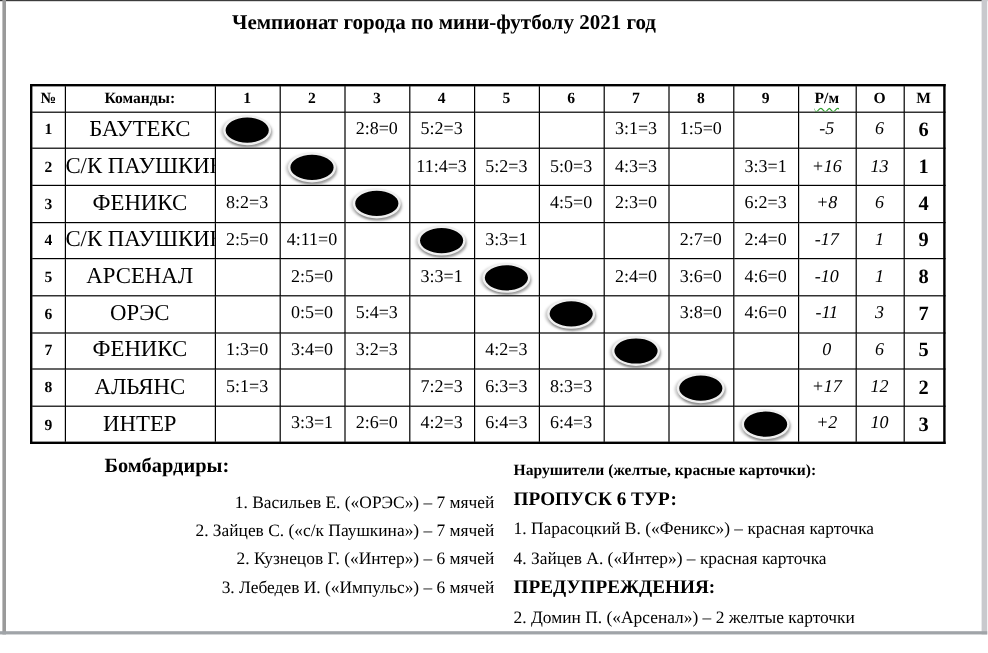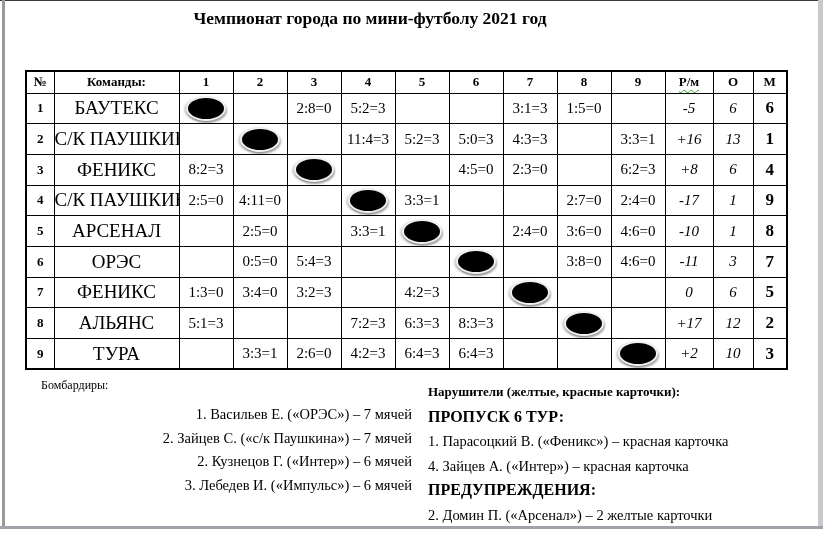--- a/index.html
+++ b/index.html
@@ -57,21 +57,21 @@
     background:#000;
     border:2px solid #f0f0f0;
     box-shadow:1px 2px 2px rgba(0,0,0,.35), -2px 1px 2px rgba(0,0,0,.18);
     margin:0 auto;
   }
 
   .scorers{
     position:absolute;left:12px;top:378px;width:400px;
     font-size:14.5px;
   }
-  .scorers .sec-header{font-weight:normal;font-size:12px;margin-left:29px;margin-bottom:10px;}
+  .scorers .sec-header{font-weight:bold;font-size:17px;margin-left:75px;margin-bottom:10px;}
   .scorers .list-item{line-height:23.7px;text-align:right;}
 
   .violators{
     position:absolute;left:428px;top:380px;width:385px;
     font-size:14.5px;line-height:24.6px;
   }
   .violators .sec-header{font-weight:bold;font-size:13px;}
   .violators .sub-header{font-weight:bold;font-size:16px;}
 </style>
 </head>
@@ -260,21 +260,21 @@
           <td class="c-score">
             <div class="diag-oval"></div>
           </td>
           <td class="c-score"></td>
           <td class="c-diff">+17</td>
           <td class="c-pts">12</td>
           <td class="c-place">2</td>
         </tr>
         <tr>
           <td class="c-num">9</td>
-          <td class="c-team">ТУРА</td>
+          <td class="c-team">ИНТЕР</td>
           <td class="c-score"></td>
           <td class="c-score">3:3=1</td>
           <td class="c-score">2:6=0</td>
           <td class="c-score">4:2=3</td>
           <td class="c-score">6:4=3</td>
           <td class="c-score">6:4=3</td>
           <td class="c-score"></td>
           <td class="c-score"></td>
           <td class="c-score">
             <div class="diag-oval"></div>

